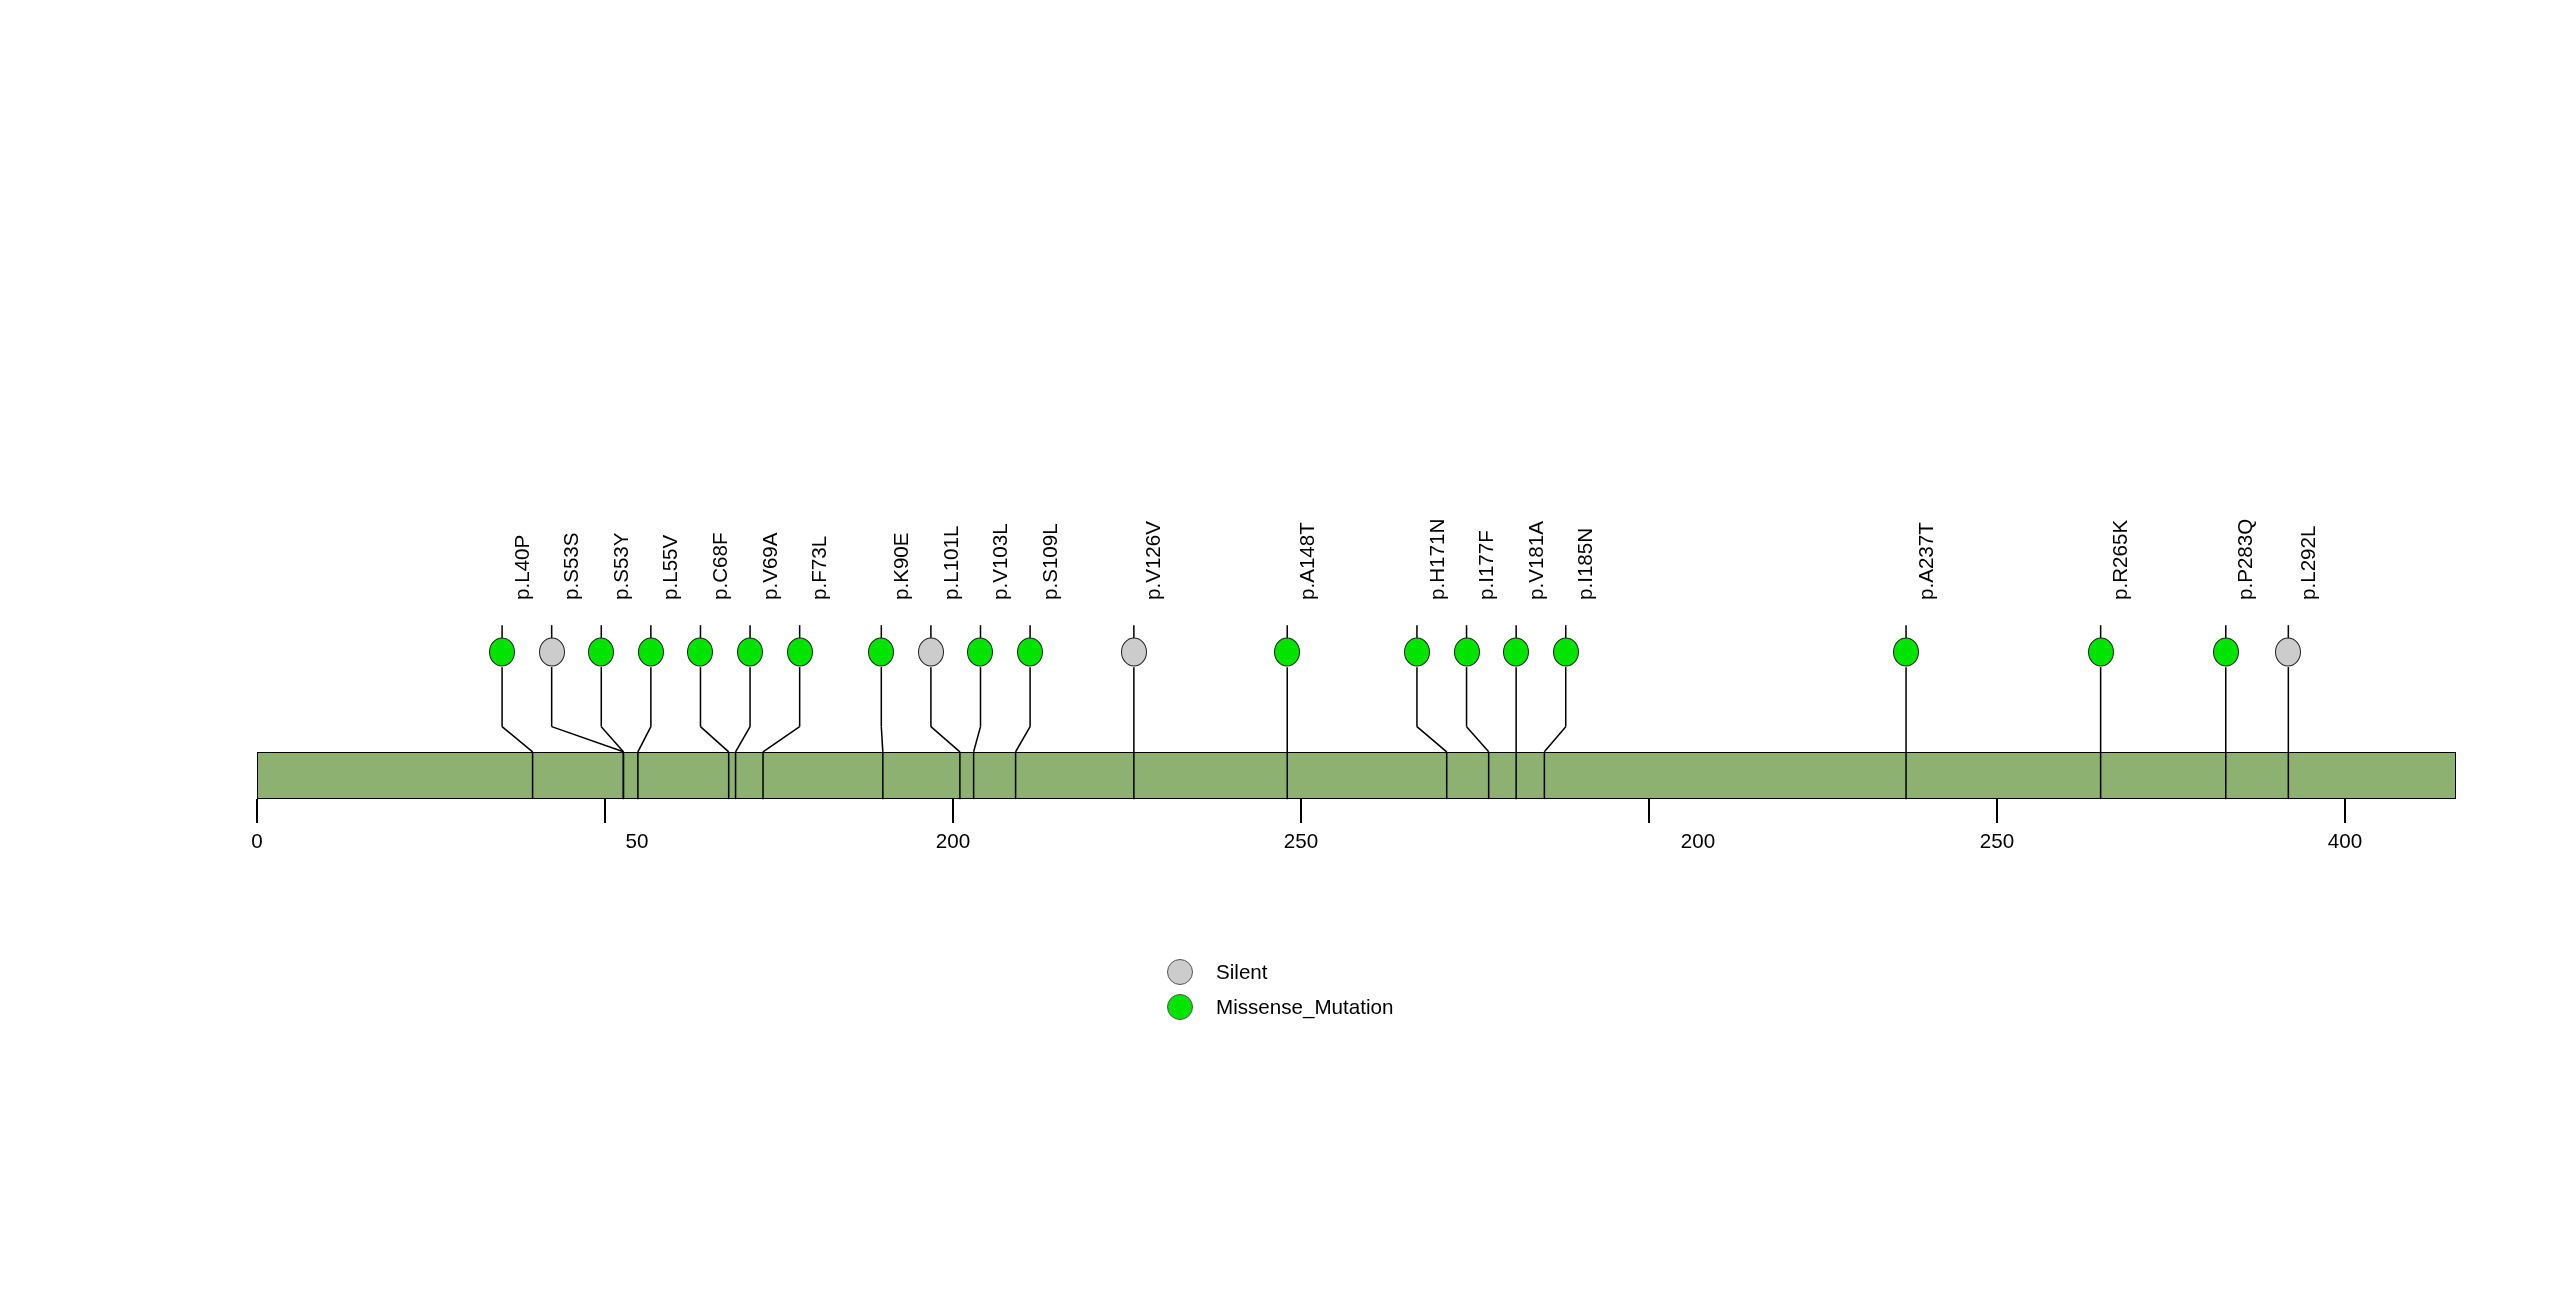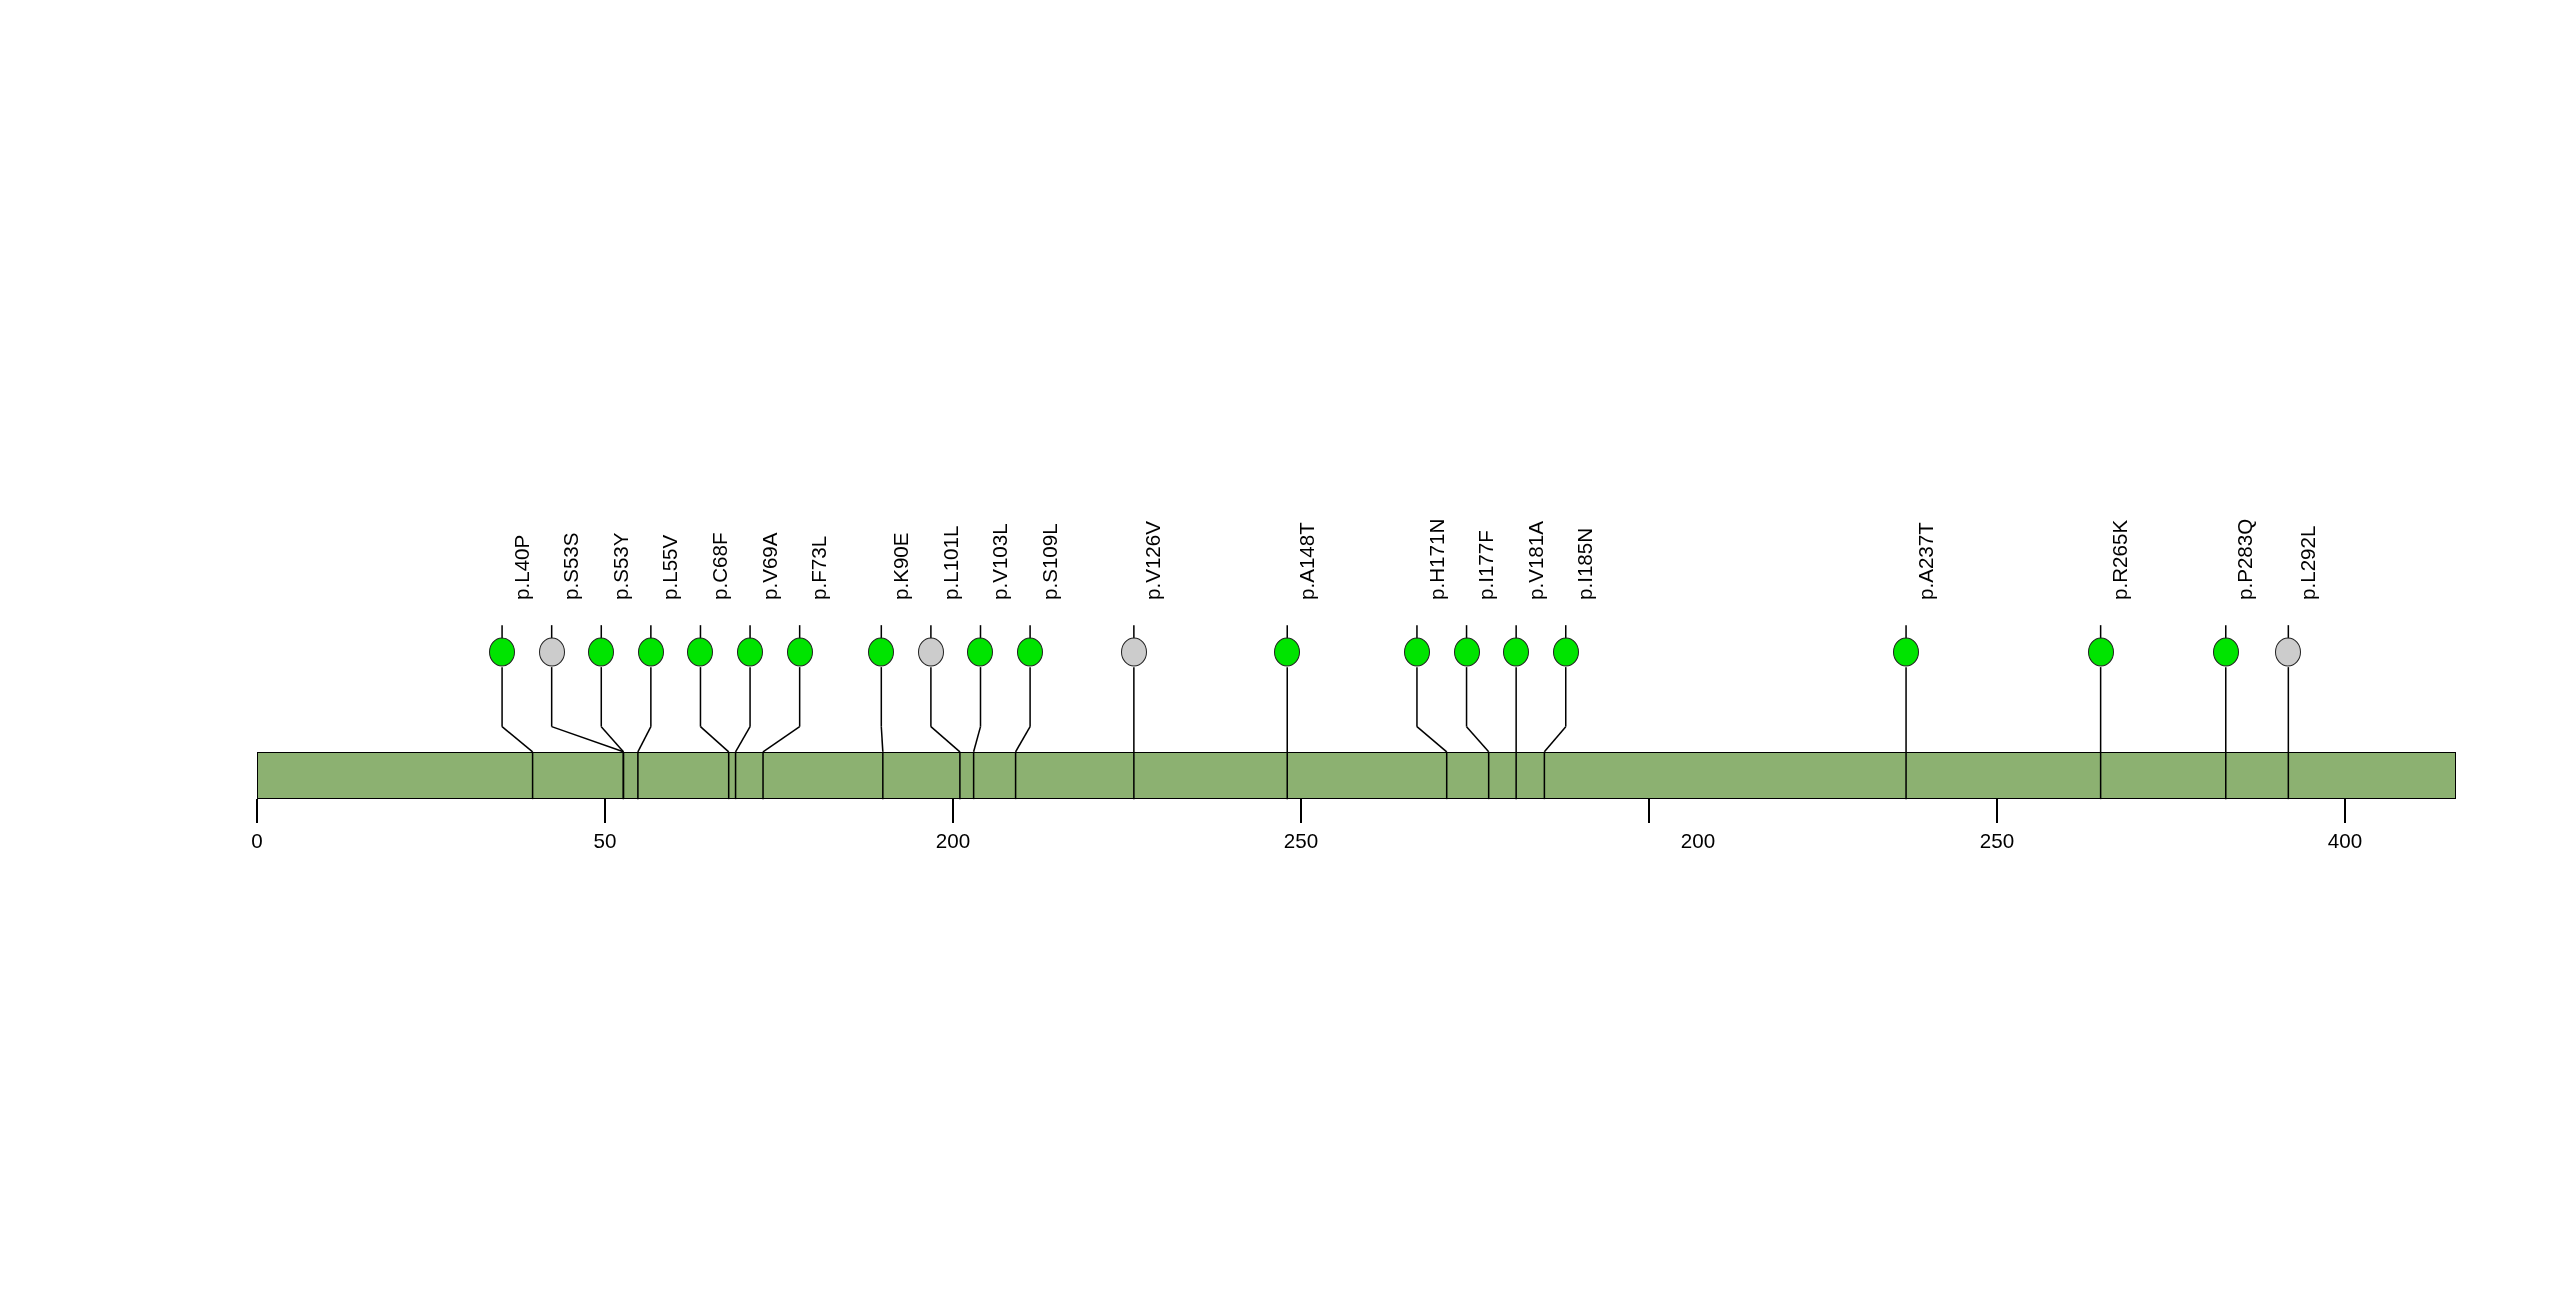--- a/index.html
+++ b/index.html
@@ -247,28 +247,38 @@
       <div class="head" title="p.P283Q" style="left: 2226px; top: 652px; background: rgb(0, 228, 0);"></div>
       <div class="mut-label" style="left: 2233px; top: 600px;">p.P283Q</div>
       <div class="head" title="p.L292L" style="left: 2288px; top: 652px; background: rgb(204, 204, 204);"></div>
       <div class="mut-label" style="left: 2296px; top: 600px;">p.L292L</div>
     </div>
 
   <div id="axis-layer">
       <div class="axis-tick" style="left: 256px; top: 799px; height: 24.4px;"></div>
       <div class="axis-tick-label" style="left: 257px; top: 829px;">0</div>
       <div class="axis-tick" style="left: 604px; top: 799px; height: 24.4px;"></div>
-      <div class="axis-tick-label" style="left: 605px; top: 829px;">50</div>
+      <div class="axis-tick-label" style="left: 637px; top: 829px;">50</div>
       <div class="axis-tick" style="left: 952px; top: 799px; height: 24.4px;"></div>
       <div class="axis-tick-label" style="left: 953px; top: 829px;">200</div>
       <div class="axis-tick" style="left: 1300px; top: 799px; height: 24.4px;"></div>
       <div class="axis-tick-label" style="left: 1301px; top: 829px;">250</div>
       <div class="axis-tick" style="left: 1648px; top: 799px; height: 24.4px;"></div>
       <div class="axis-tick-label" style="left: 1698px; top: 829px;">200</div>
       <div class="axis-tick" style="left: 1996px; top: 799px; height: 24.4px;"></div>
       <div class="axis-tick-label" style="left: 1997px; top: 829px;">250</div>
       <div class="axis-tick" style="left: 2344px; top: 799px; height: 24.4px;"></div>
       <div class="axis-tick-label" style="left: 2345px; top: 829px;">400</div>
     </div>
 
+  <div class="legend" id="legend" style="left: 1167px; top: 954px;">
+      <div class="legend-row">
+        <span class="legend-dot" style="background: rgb(204, 204, 204);"></span>
+        <span class="legend-text">Silent</span>
+      </div>
+      <div class="legend-row">
+        <span class="legend-dot" style="background: rgb(0, 228, 0);"></span>
+        <span class="legend-text">Missense_Mutation</span>
+      </div>
+    </div>
 
 </div>
 
 
 </body></html>

